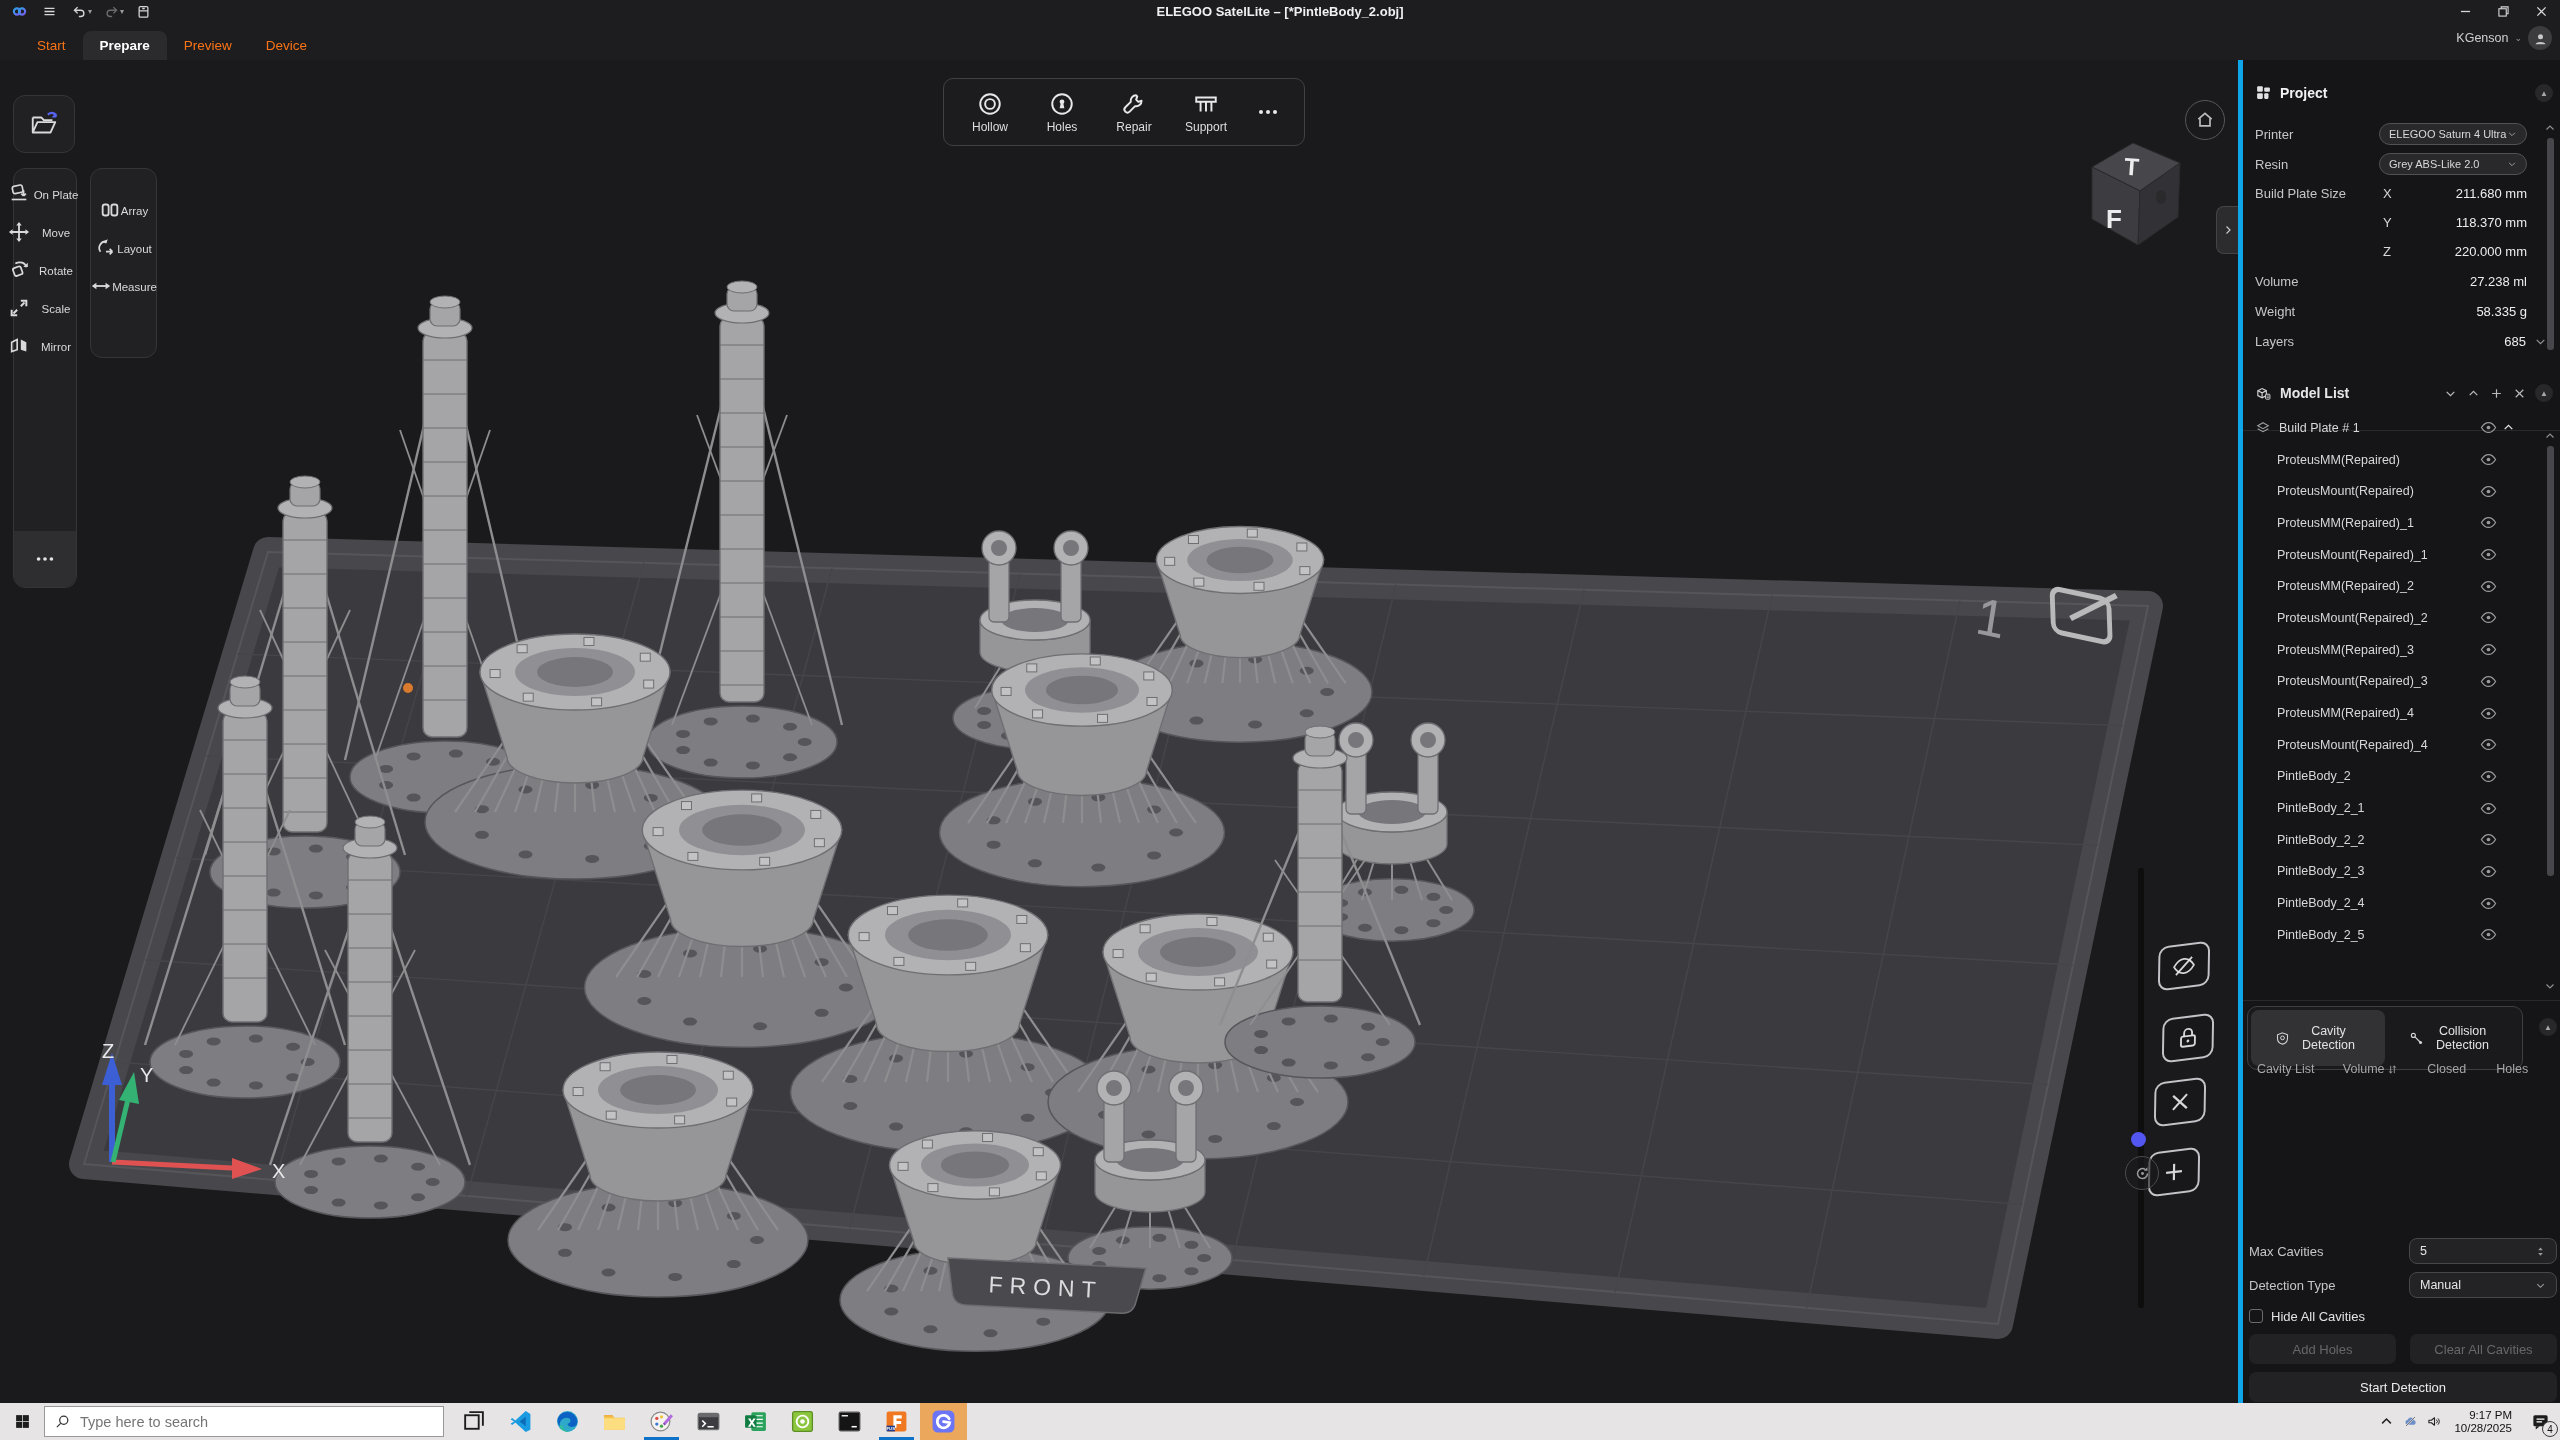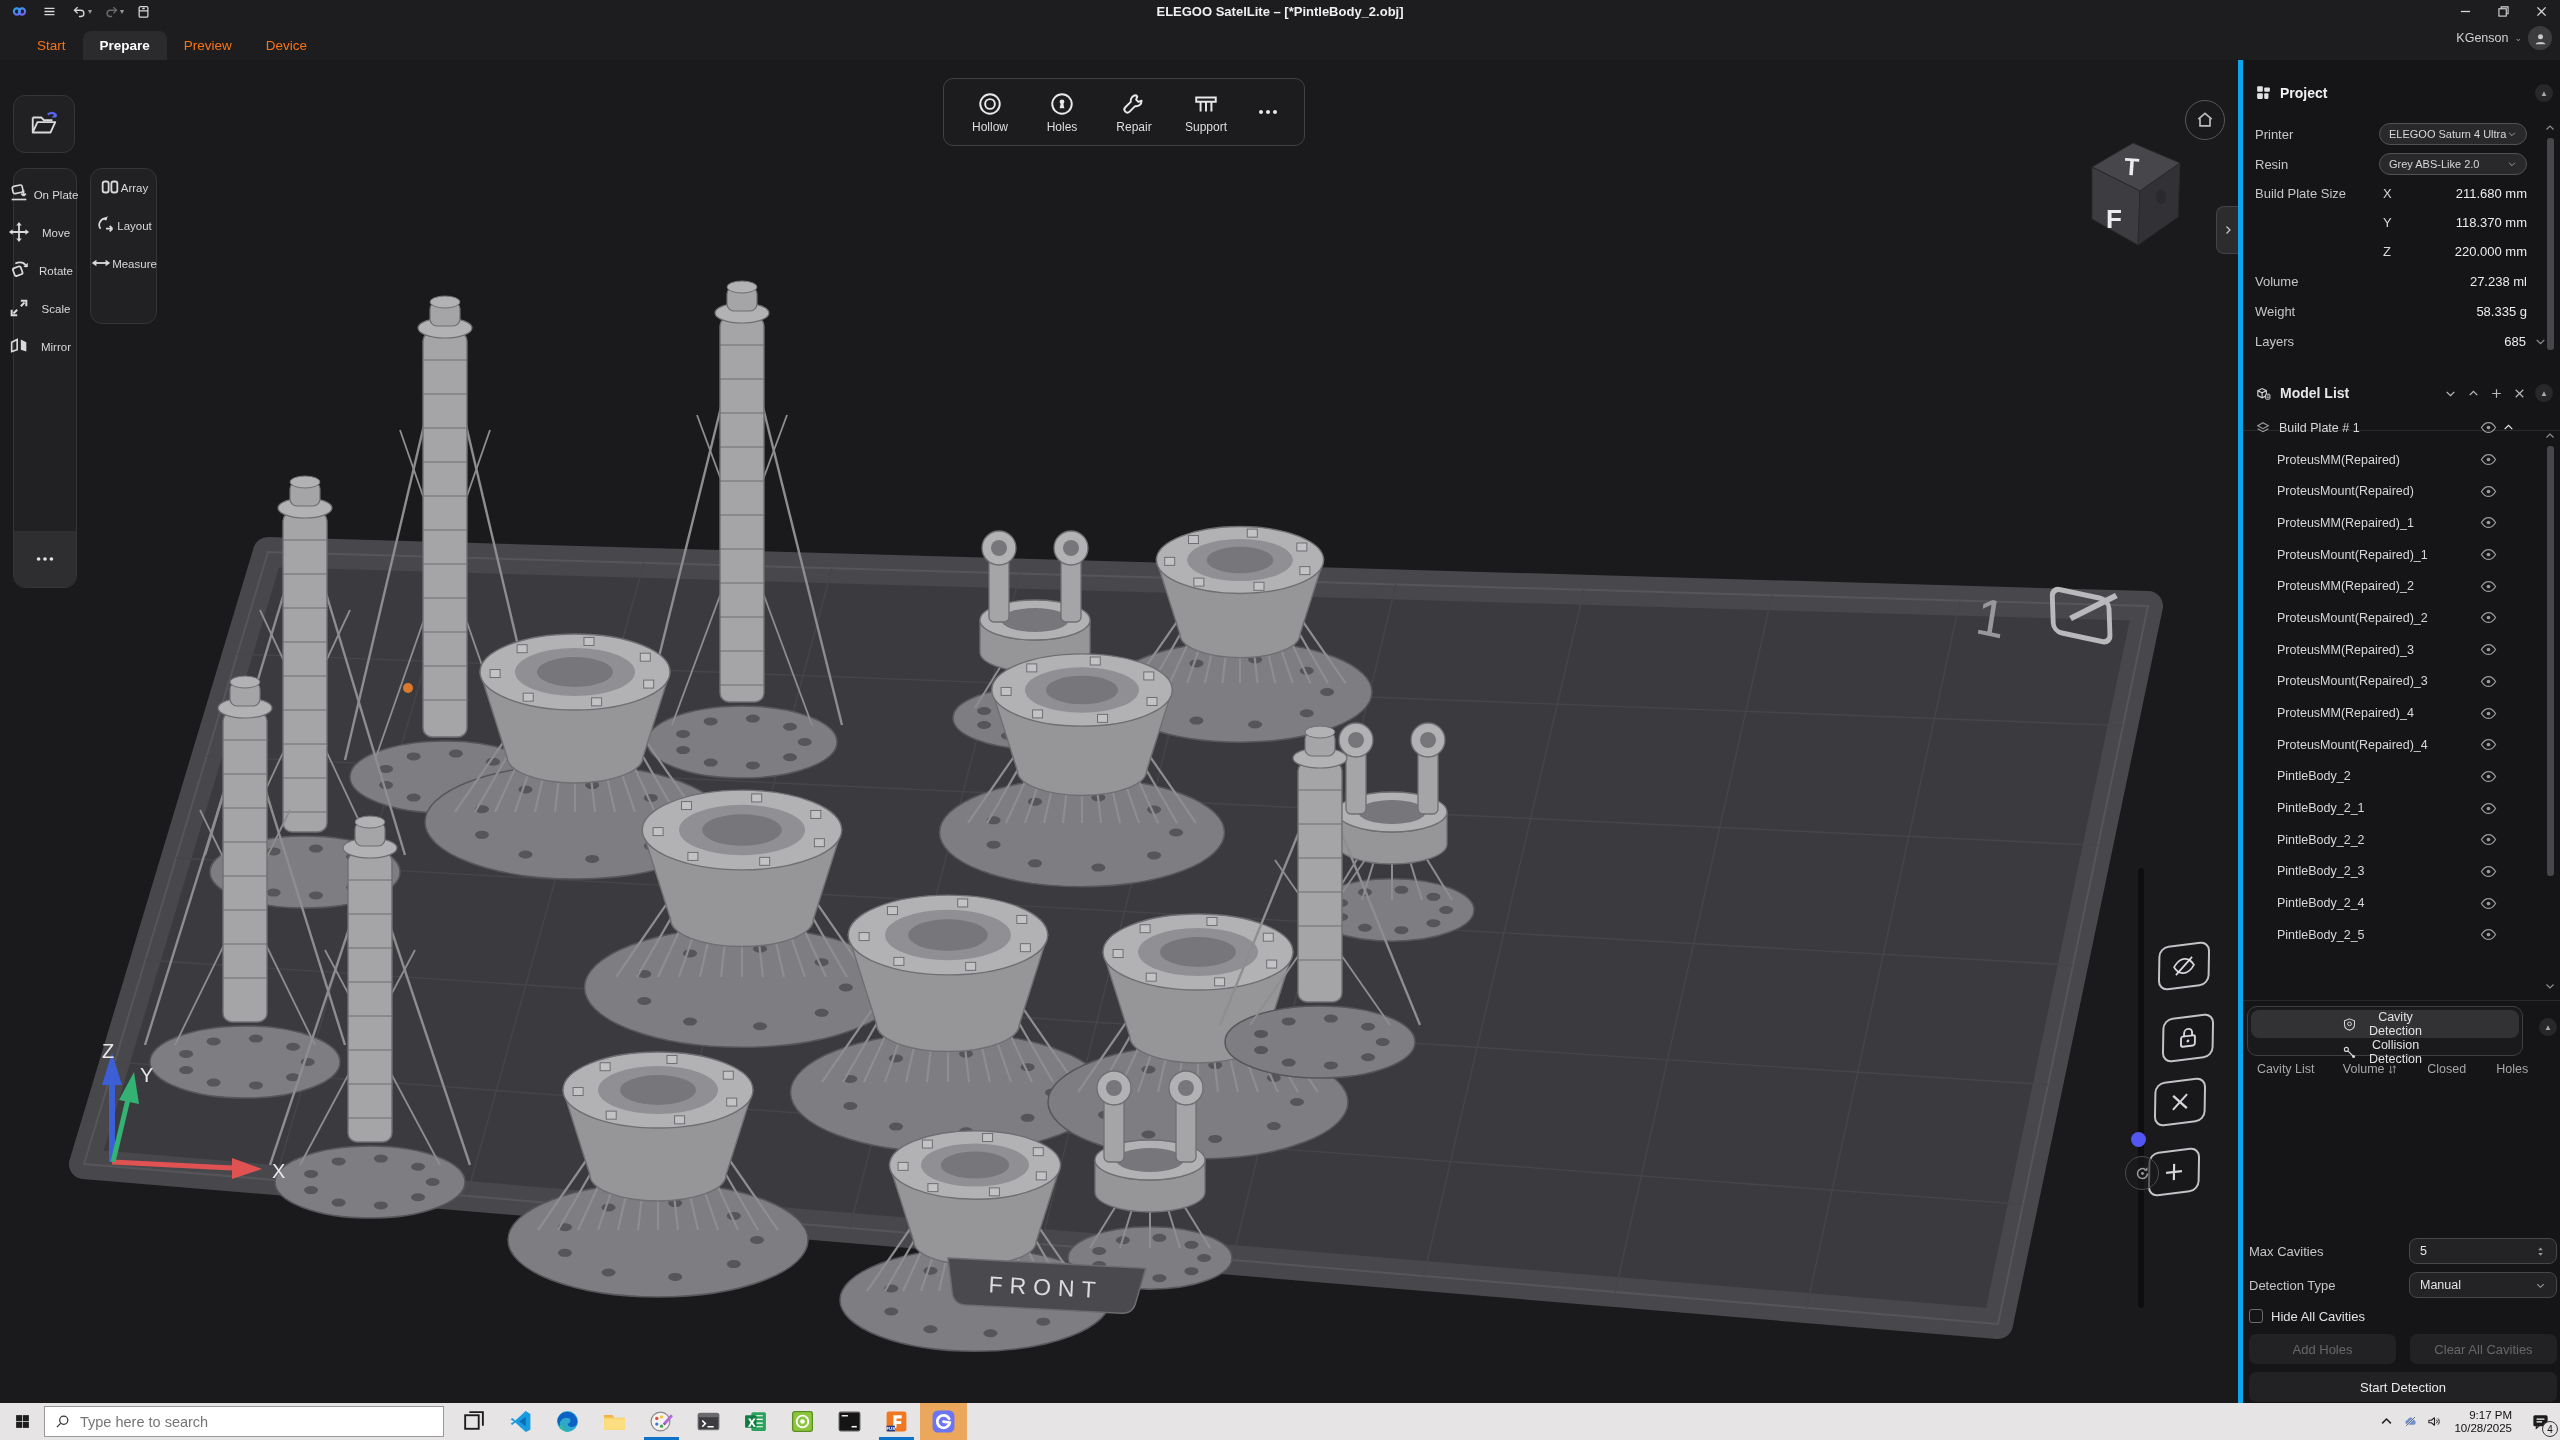--- a/index.html
+++ b/index.html
@@ -38,21 +38,21 @@
   .vp-tool svg { width:26px; height:26px; }
   .vp-tool .lbl { font-size:12px; color:#dededf; }
   .vp-more { width:44px; display:flex; align-items:center; justify-content:center; color:#e8e8ea; }
   .vp-more svg { width:24px; height:24px; }
 
   
   .panel { position:absolute; background:#212123; border:1px solid #353538; border-radius:12px; }
   #open-btn { left:13px; top:35px; width:62px; height:58px; display:flex; align-items:center; justify-content:center; }
   #open-btn svg { width:30px; height:30px; }
   #tools1 { left:13px; top:108px; width:64px; height:420px; display:flex; flex-direction:column; align-items:center; padding-top:14px; }
-  #tools2 { left:90px; top:108px; width:67px; height:156px; display:flex; flex-direction:column; align-items:center; padding-top:7px; }
+  #tools2 { left:90px; top:108px; width:67px; height:190px; display:flex; flex-direction:column; align-items:center; padding-top:30px; }
   .tool-item { display:flex; align-items:center; margin-bottom:13px; color:#d9d9db; }
   .tool-item svg { width:22px; height:22px; margin-bottom:3px; }
   .tool-item .lbl { font-size:11.5px; text-align:center; line-height:13px; color:#d9d9db; }
   #tools-more { position:absolute; bottom:0; left:0; width:100%; height:56px; background:#2e2e31; border-radius:0 0 12px 12px; display:flex; align-items:center; justify-content:center; color:#e4e4e6; }
   #tools-more svg { width:22px; height:22px; }
 
   
   #home-btn { position:absolute; left:2185px; top:40px; width:40px; height:40px; border-radius:50%; border:1.5px solid #57575b; display:flex; align-items:center; justify-content:center; color:#bcbcbf; }
   #home-btn svg { width:20px; height:20px; }
   #expander { position:absolute; left:2216px; top:146px; width:22px; height:48px; background:#2c2c2e; border:1px solid #444448; border-right:none; border-radius:8px 0 0 8px; display:flex; align-items:center; justify-content:center; color:#c9c9cc; }
@@ -92,21 +92,21 @@
   #ml-rows { margin-top:6px; }
   .ml-row { height:31.7px; display:flex; align-items:center; padding-right:46px; }
   .ml-row .nm { font-size:12.5px; color:#d8d8da; white-space:nowrap; overflow:hidden; }
   .ml-row .eye { margin-left:auto; width:17px; height:17px; color:#9a9a9e; flex:none; }
   .ml-row .slot { width:22px; flex:none; display:flex; justify-content:center; color:#e4e4e6; }
   .ml-row .slot svg { width:13px; height:13px; }
   .ml-root-ic { width:16px; height:16px; color:#9fa0a3; margin-right:8px; flex:none; }
   .ml-child { padding-left:22px; }
 
   #det-sect { position:absolute; top:940px; left:0; width:322px; height:238px; }
-  #det-tabs { position:absolute; left:4px; top:6px; width:276px; height:50px; border:1px solid #3f3f42; border-radius:10px; background:#1a1a1c; display:flex; padding:3px;flex-direction:column; }
+  #det-tabs { position:absolute; left:4px; top:6px; width:276px; height:64px; border:1px solid #3f3f42; border-radius:10px; background:#1a1a1c; display:flex; padding:3px; }
   .det-tab { flex:1; border-radius:8px; display:flex; align-items:center; justify-content:center; gap:6px; color:#e2e2e4; }
   .det-tab.active { background:#323235; }
   .det-tab svg { width:15px; height:15px; flex:none; color:#d5d5d8; }
   .det-tab .tl { font-size:12.5px; line-height:14px; text-align:center; width:66px; }
   #det-cols { position:absolute; left:0; top:62px; width:300px; display:flex; align-items:center; }
   .det-col { color:#a7a7aa; font-size:12.5px; text-align:center; line-height:15px; }
   #det-cols svg { width:11px; height:11px; color:#a7a7aa; margin-left:2px; }
 
   #ctrl-sect { position:absolute; top:1178px; left:0; width:322px; padding:0 8px 0 6px; }
   .ctrl-row { display:flex; align-items:center; height:26px; margin-bottom:8px; }

